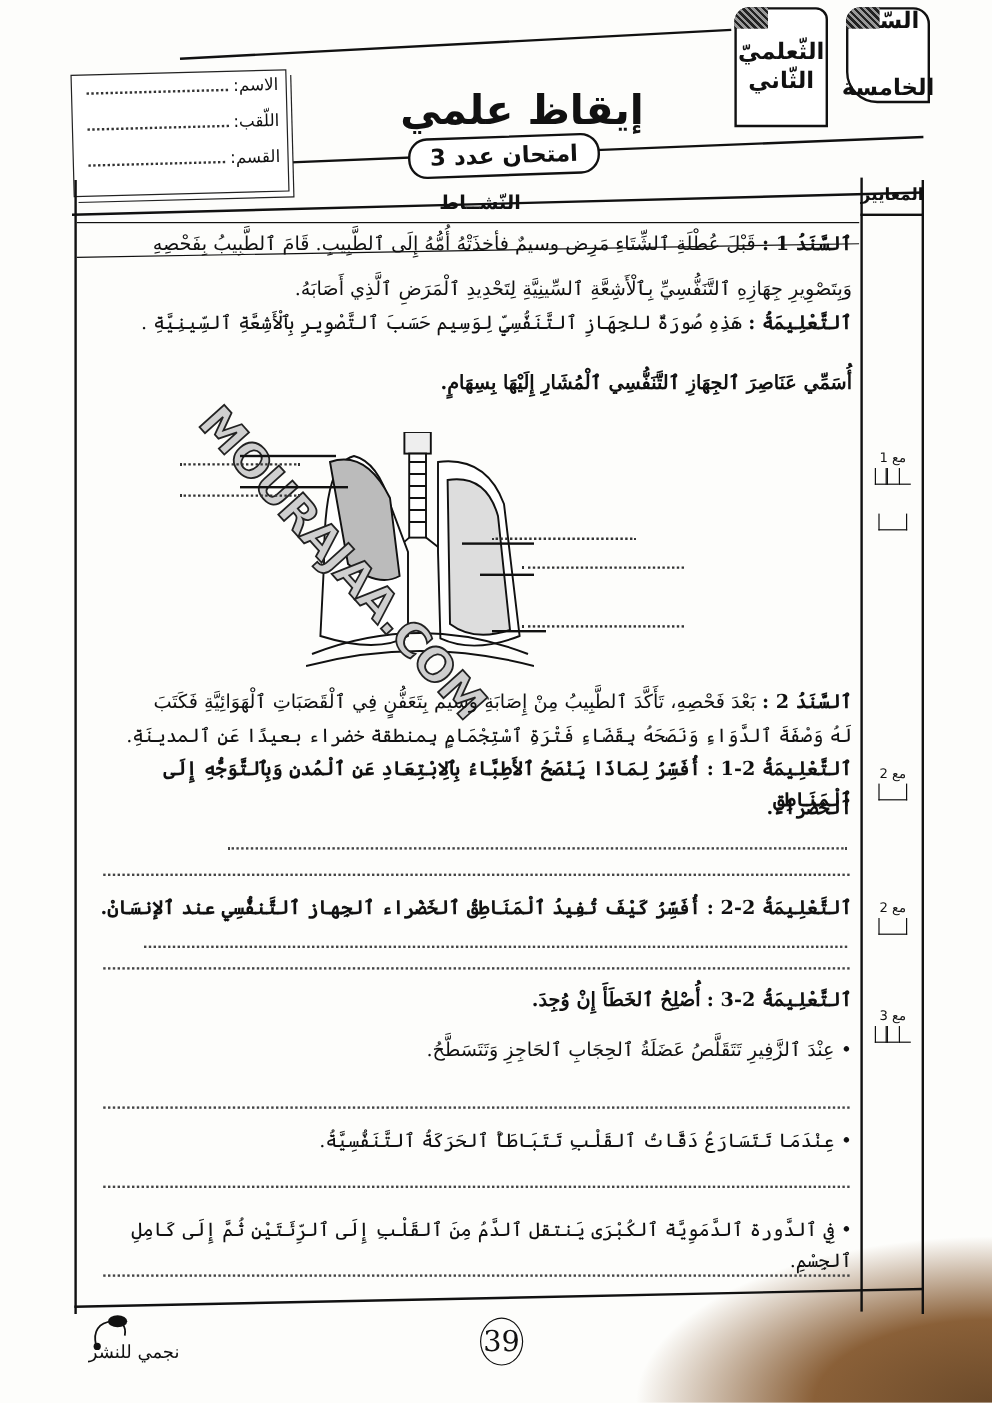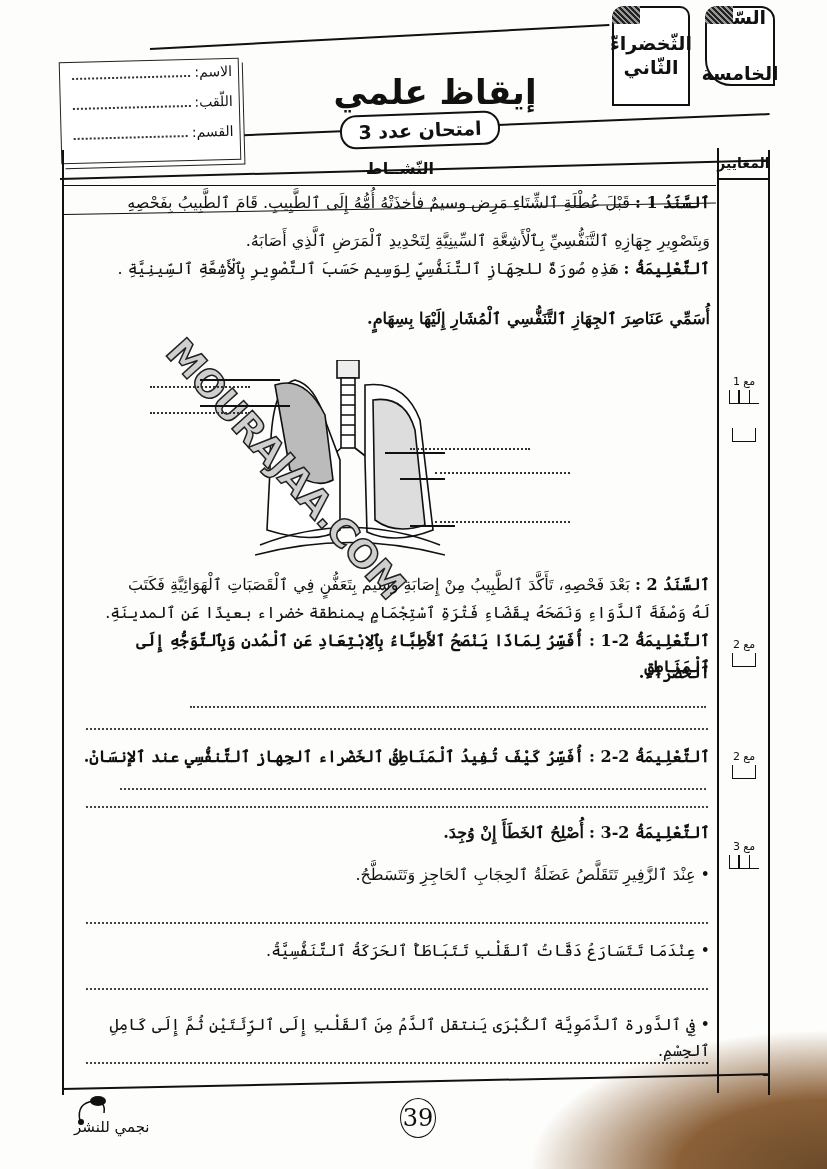--- a/index.html
+++ b/index.html
@@ -126,21 +126,21 @@
 
 <div class="page-shadow"></div>
 
 <div class="tab tab-year">
   <span class="hatch"></span>
   <span>السّنة</span>
   <span>الخامسة</span>
 </div>
 <div class="tab tab-trimester">
   <span class="hatch"></span>
-  <span>الثّخضراءّ</span>
+  <span>الثّعلميّ</span>
   <span>الثّاني</span>
 </div>
 
 <div class="band band-top"></div>
 <div class="band band-mid"></div>
 <div class="band band-low"></div>
 
 <div class="student-card">
   <div class="row">
     <span class="lbl">الاسم:</span>

